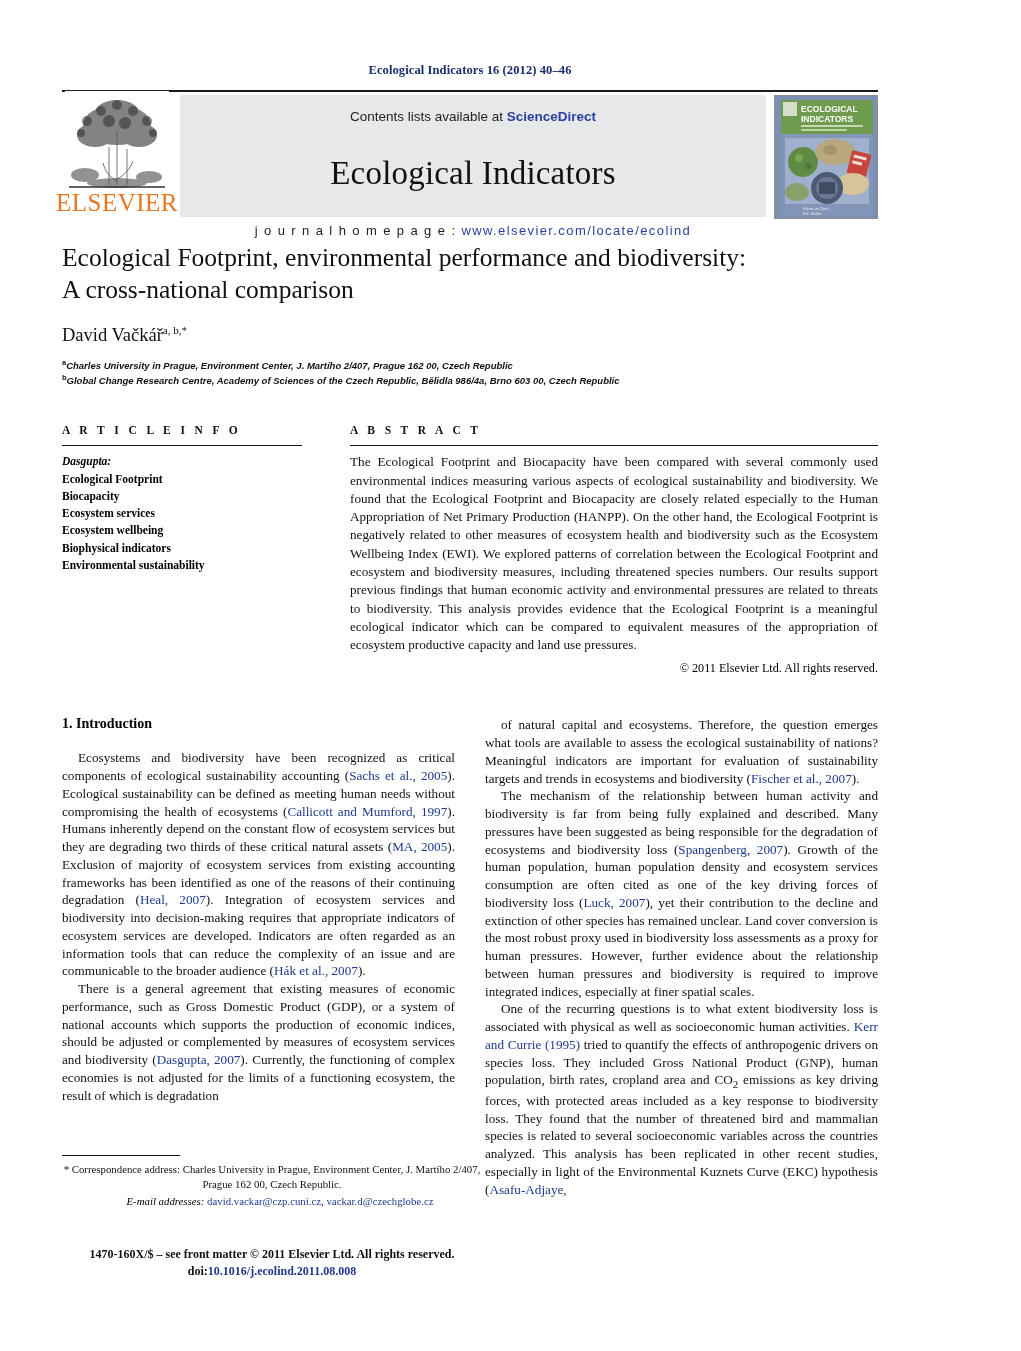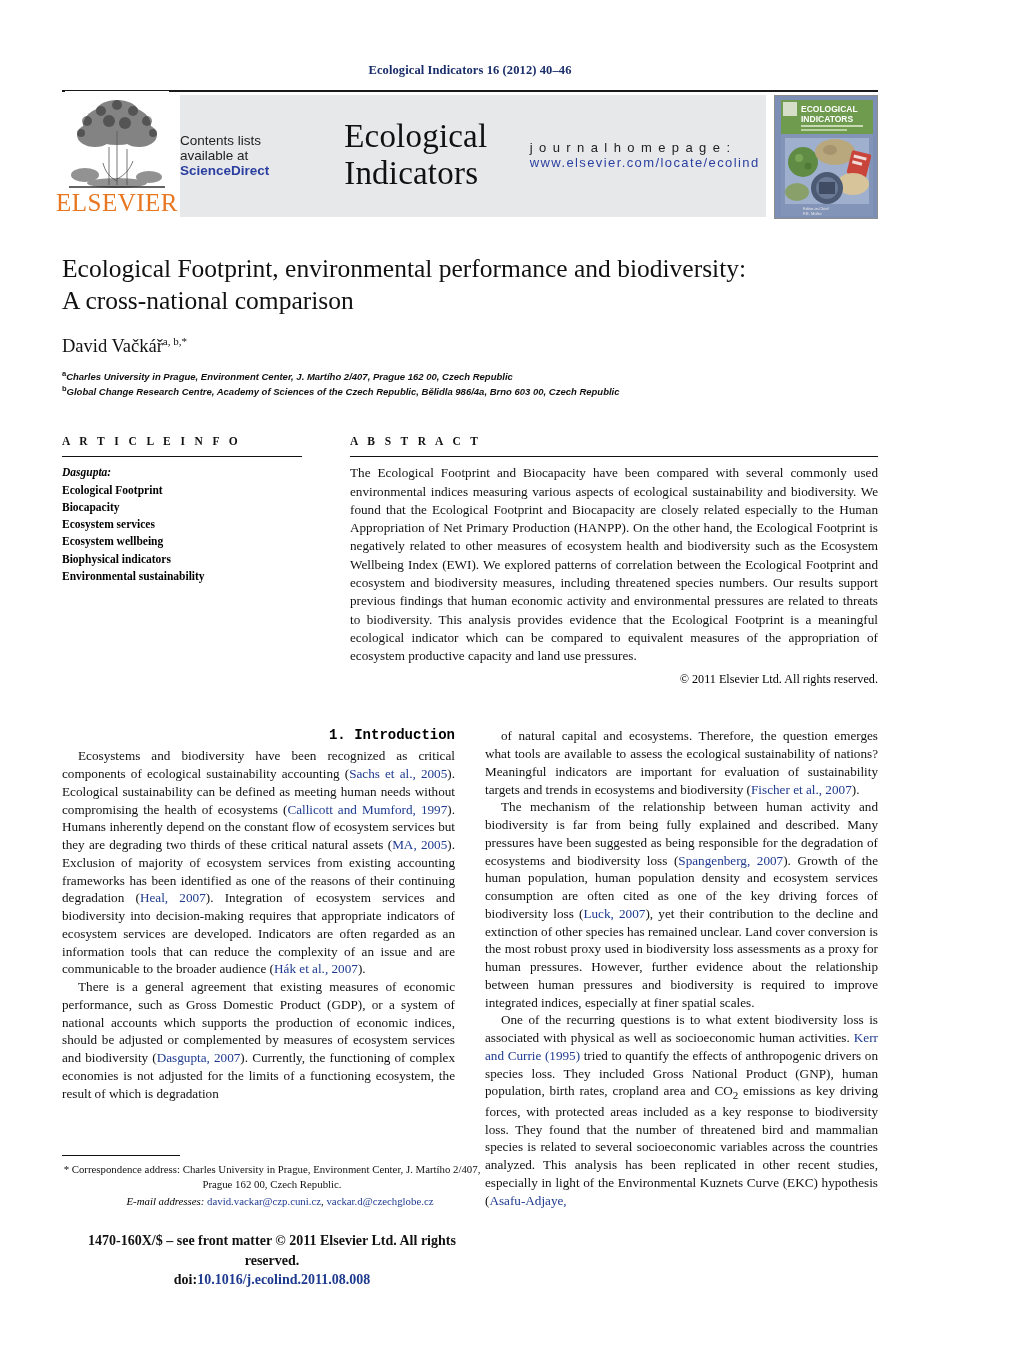--- a/index.html
+++ b/index.html
@@ -57,21 +57,21 @@
     color: #E87722;
     line-height: 1;
     margin-top: 1px;
   }
   .banner {
     flex: 1 1 auto;
     background: #e7e8ea;
     margin-left: 8px;
     margin-right: 8px;
     display: flex;
-    flex-direction: row;
+    flex-direction: column;
     justify-content: space-between;
     align-items: center;
     padding: 14px 0 16px 0;
     gap: 31px;
   }
   .banner-top {
     font-family: "Liberation Sans", sans-serif;
     font-size: 13.5px;
     color: #222;
   }
@@ -96,21 +96,21 @@
     flex: 0 0 104px;
     width: 104px;
     height: 124px;
     border: 1px solid #8d8d8d;
     background: #0369a1;
     position: relative;
     overflow: hidden;
   }
 
   
-  .title-block { margin-top: 36px; }
+  .title-block { margin-top: 25px; }
   .art-title {
     font-family: "Liberation Serif", serif;
     font-size: 25.5px;
     line-height: 1.26;
     color: #111;
     font-weight: normal;
     margin: 0;
   }
   .authors {
     font-family: "Liberation Serif", serif;
@@ -180,25 +180,24 @@
     display: flex;
     gap: 30px;
     height: 545px;
   }
   .bcol {
     flex: 1 1 0;
     width: 420px;
     position: relative;
   }
   h2.num-head {
-    font-family: Liberation Mono, monospace;
+    font-family: Liberation Serif, serif;
     font-weight: bold;
     font-size: 14px;
-    margin: 0 0 4px 0;
-    text-align: right;
+    margin: 0 0 17px 0;
   }
   p.para {
     font-family: "Liberation Serif", serif;
     font-size: 13.2px;
     line-height: 1.345;
     text-align: justify;
     margin: 0;
     text-indent: 16px;
     color: #111;
   }
@@ -230,23 +229,23 @@
   }
   .fn-email {
     margin-top: 2px;
     text-indent: 16px;
     font-size: 10.8px;
     line-height: 1.38;
   }
   .fn-email .lbl { font-style: italic; }
   .fn-email .addr { color: #1e3a8f; }
   .imprint {
-    margin-top: 22px;
-    font-family: "Liberation Serif", serif;
-    font-size: 14px;
+    margin-top: 37px;
+    font-family: "Liberation Serif", serif;
+    font-size: 12px;
     line-height: 1.42;
     font-weight: bold;
     color: #111;
   }
   .imprint .doi { color: #1e3a8f; font-weight: bold; font-family: Liberation Serif, serif; }
 </style>
 </head>
 <body>
 
 <div class="page">

